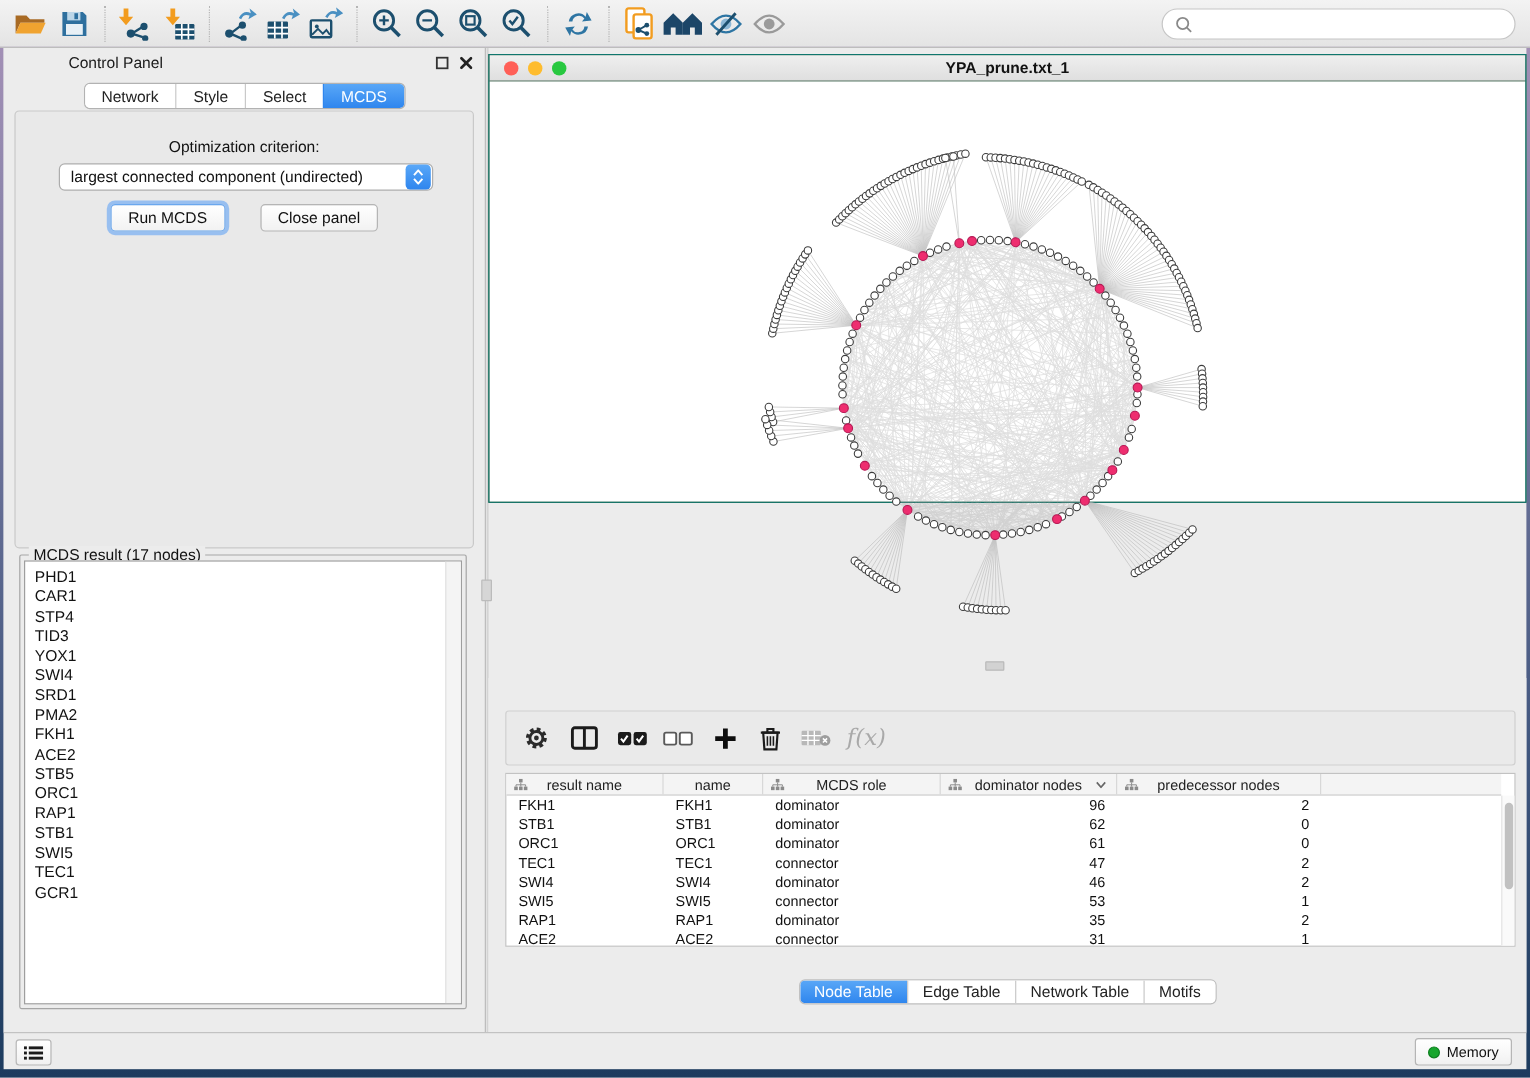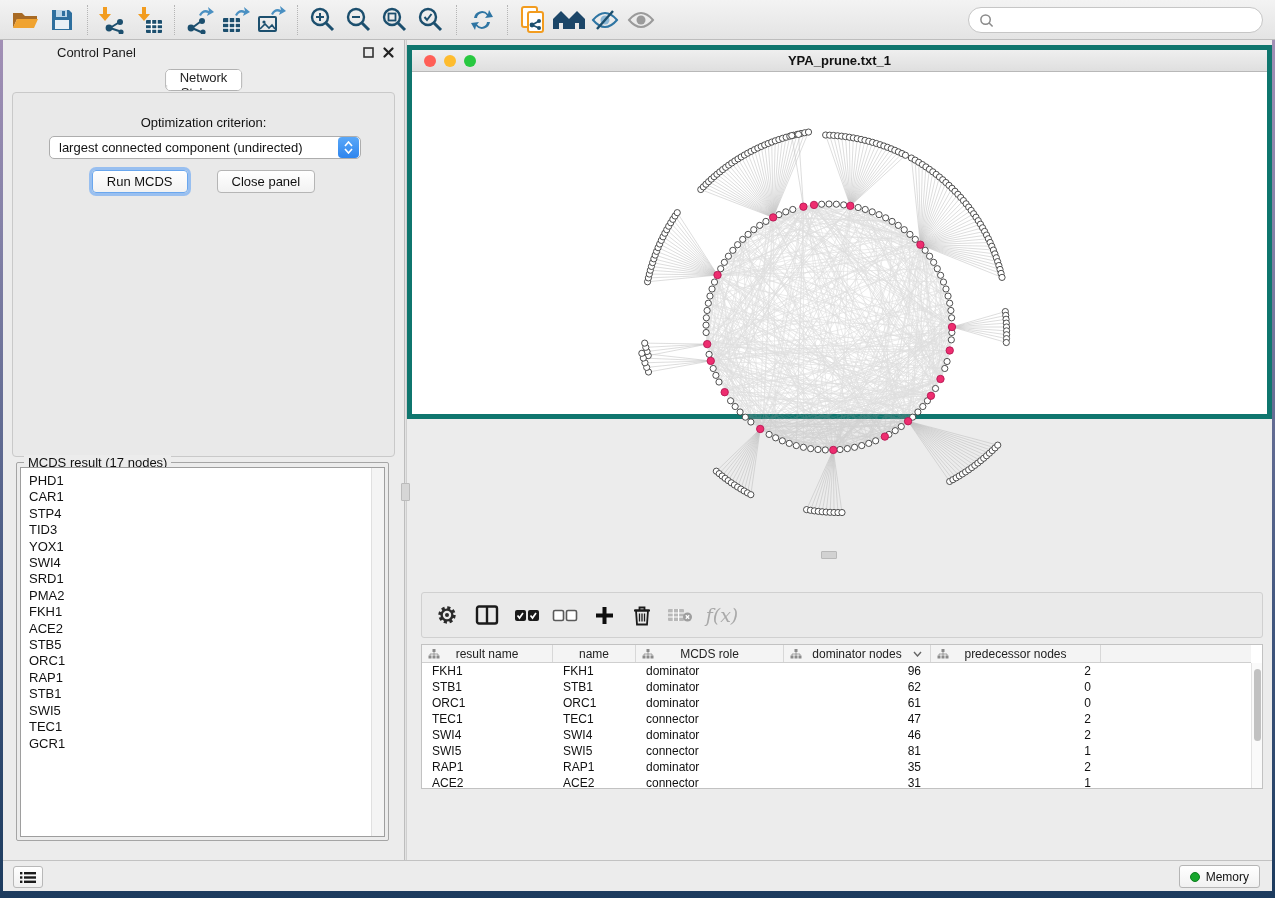--- a/index.html
+++ b/index.html
@@ -23,21 +23,21 @@
   .workspace { position:absolute; left:3px; right:3px; top:40px; bottom:38px; background:#ececec; }
 
   
   .control-panel { position:absolute; left:0; top:0; width:401px; bottom:0; background:#ececec; }
   .panel-titlebar { position:absolute; left:0; top:0; right:0; height:24px;
     display:flex; align-items:center; padding:0 10px;margin-left:44px; }
   .panel-title { font-size:13px; color:#1a1a1a; }
   .panel-ctl { margin-left:auto; display:flex; gap:9px; align-items:center; }
   .cp-tabs { position:absolute; top:29px; left:50%; transform:translateX(-50%);
     display:flex; height:22px; border:1px solid #b2b2b2; border-radius:5px;
-    overflow:hidden; background:#fff;flex-direction:column; }
+    overflow:hidden; background:#fff; }
   .cp-tab { padding:0 14px; font-size:13px; color:#222; background:#fff;
     display:flex; align-items:center; border-left:1px solid #c9c9c9; }
   .cp-tab:first-child { border-left:none; }
   .cp-tab.active { background:linear-gradient(#59a7f7,#2f86ee); color:#fff; border-left-color:#2f86ee; }
   .cp-inner { position:absolute; left:9px; right:9px; top:52px; height:365px;
     background:#e9e9e9; border:1px solid #c9c9c9; border-radius:4px; }
   .opt-label { position:absolute; top:22px; width:100%; text-align:center; font-size:13px; color:#111; }
   .dropdown { position:absolute; left:36px; top:43px; width:312px; height:23px; background:#fff;
     border:1px solid #adadad; border-radius:5px; display:flex; align-items:center; }
   .dropdown .dd-text { flex:1; font-size:13px; color:#111; padding-left:9px; white-space:nowrap; }
@@ -63,21 +63,21 @@
   .v-divider { position:absolute; left:401px; top:0; bottom:0; width:3px; background:#e2e2e2;
     border-left:1px solid #bdbdbd; border-right:1px solid #cfcfcf; }
   .v-grip { position:absolute; left:398px; top:443px; width:9px; height:18px;
     background:#d6d6d6; border:1px solid #bbb; border-radius:1px; z-index:5; }
 
   
   .right-area { position:absolute; left:404px; top:0; right:0; bottom:0; }
 
   
   .net-window { position:absolute; left:0; top:5px; right:0; height:374px;
-    border:5px solid #0f766e; background:#14532d; }
+    border:1px solid #0f766e; background:#14532d; }
   .net-titlebar { position:absolute; left:0; top:0; right:0; height:22px;
     background:linear-gradient(#efefef,#dfdfdf); border-bottom:1px solid #b8b8b8;
     display:flex; align-items:center; }
   .traffic { display:flex; gap:8px; margin-left:12px; }
   .light { width:12px; height:12px; border-radius:50%; }
   .net-title { position:absolute; left:0; right:0; text-align:center; font-size:13px;
     font-weight:bold; color:#111; }
   .net-canvas-wrap { position:absolute; left:0; top:22px; right:0; bottom:0; background:#fff; }
   .h-grip { position:absolute; left:414px; top:511px; width:16px; height:8px;
     background:#d2d2d2; border:1px solid #b9b9b9; border-radius:1px; z-index:5; }
@@ -1465,21 +1465,21 @@
               <div class="td col-name">SWI4</div>
               <div class="td col-role">dominator</div>
               <div class="td num col-succ">46</div>
               <div class="td num col-pred">2</div>
               <div class="td col-fill"></div>
             </div>
             <div class="trow">
               <div class="td col-shared">SWI5</div>
               <div class="td col-name">SWI5</div>
               <div class="td col-role">connector</div>
-              <div class="td num col-succ">81</div>
+              <div class="td num col-succ">53</div>
               <div class="td num col-pred">1</div>
               <div class="td col-fill"></div>
             </div>
             <div class="trow">
               <div class="td col-shared">RAP1</div>
               <div class="td col-name">RAP1</div>
               <div class="td col-role">dominator</div>
               <div class="td num col-succ">35</div>
               <div class="td num col-pred">2</div>
               <div class="td col-fill"></div>
@@ -1491,20 +1491,26 @@
               <div class="td num col-succ">31</div>
               <div class="td num col-pred">1</div>
               <div class="td col-fill"></div>
             </div>
           </div>
         <div class="tbl-vscroll">
           <div class="tbl-thumb"></div>
         </div>
       </div>
 
+      <div class="tp-tabs">
+        <div class="tp-tab active">Node Table</div>
+        <div class="tp-tab">Edge Table</div>
+        <div class="tp-tab">Network Table</div>
+        <div class="tp-tab">Motifs</div>
+      </div>
     </div>
   </div>
 </div>
 
 <div class="status-bar">
   <div class="list-btn">
     <svg width="16" height="13" viewBox="0 0 16 13">
         <g fill="#1b1b1b">
           <rect x="0" y="1" width="2.4" height="2.4"></rect>
           <rect x="0" y="5.3" width="2.4" height="2.4"></rect>

